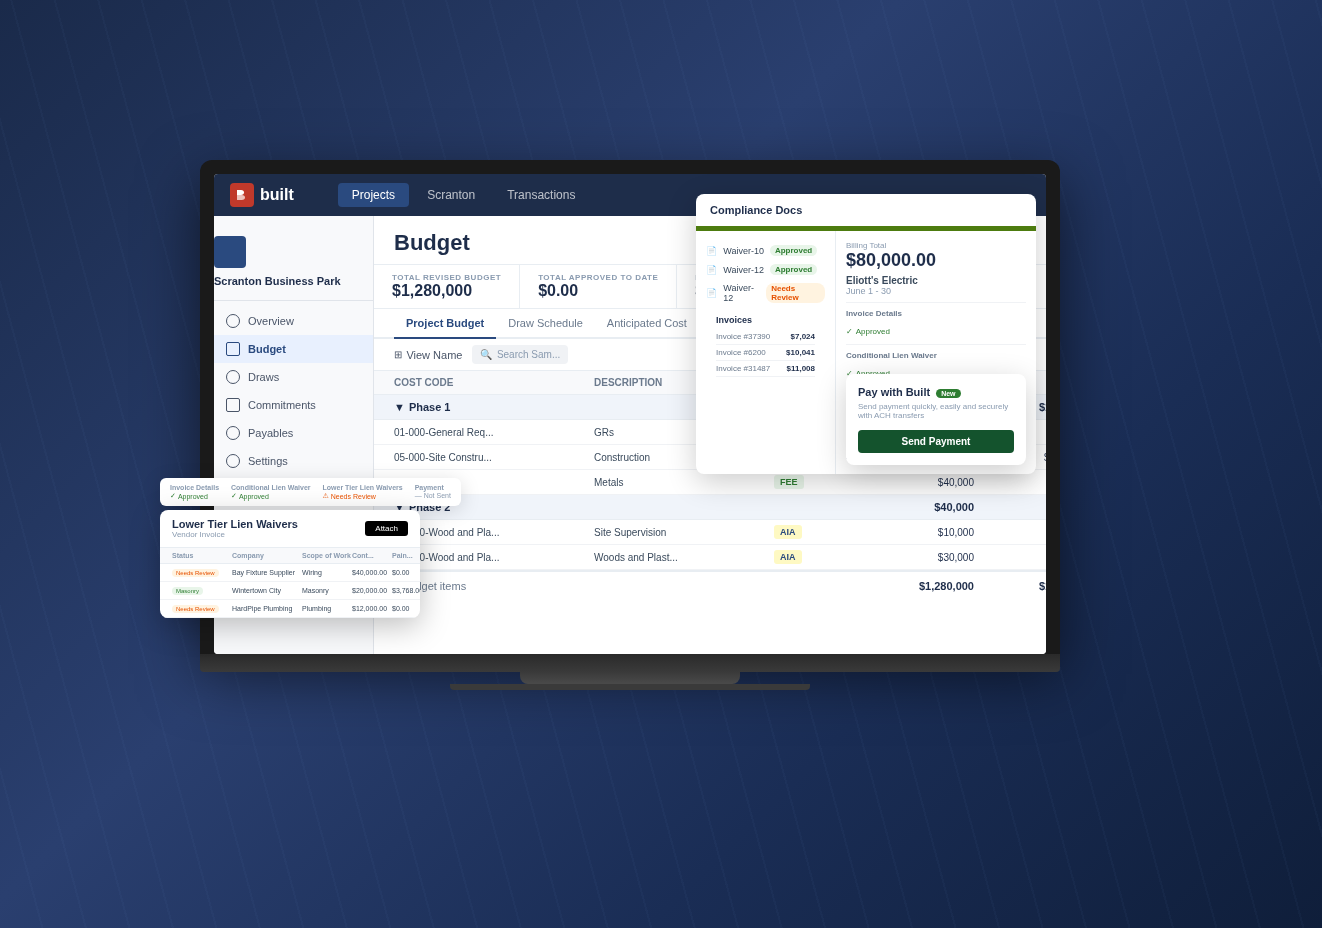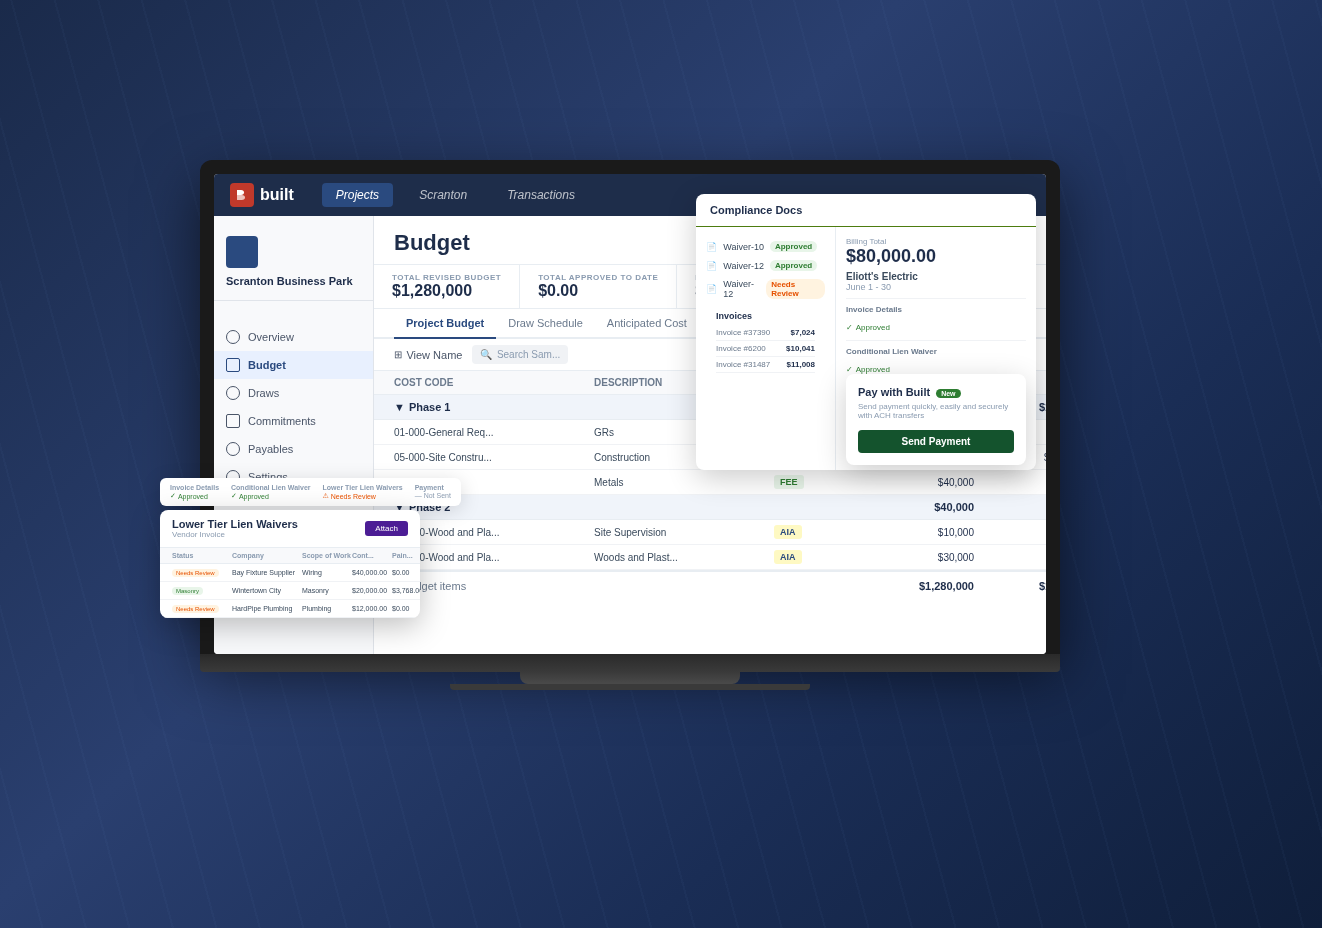--- a/index.html
+++ b/index.html
@@ -103,23 +103,22 @@
       border-radius: 4px;
       display: flex;
       align-items: center;
       justify-content: center;
       color: white;
       font-size: 12px;
       font-weight: 900;
     }
     .nav-tabs {
       display: flex;
-      gap: 12px;
-      margin-left: 8px;
-      font-style: italic;
+      gap: 4px;
+      margin-left: 24px;
     }
     .nav-tab {
       padding: 5px 14px;
       border-radius: 4px;
       font-size: 12px;
       color: rgba(255,255,255,0.7);
       cursor: pointer;
     }
     .nav-tab.active {
       background: #2a4a7f;
@@ -133,23 +132,23 @@
 
     
     .sidebar {
       width: 160px;
       background: #f8f9fb;
       border-right: 1px solid #e0e4ea;
       padding: 12px 0;
       flex-shrink: 0;
     }
     .project-card {
-      padding: 8px 12px 12px;
+      padding: 8px 0 12px;
       border-bottom: 1px solid #e0e4ea;
-      margin-bottom: 22px;
+      margin-bottom: 6px;
     }
     .project-logo {
       width: 32px;
       height: 32px;
       background: #2a4a7f;
       border-radius: 4px;
       margin-bottom: 6px;
     }
     .project-name {
       font-size: 11px;
@@ -341,21 +340,21 @@
       right: 10px;
       width: 340px;
       background: white;
       border-radius: 8px;
       box-shadow: 0 8px 30px rgba(0,0,0,0.2);
       z-index: 50;
       overflow: hidden;
     }
     .popup-header {
       padding: 10px 14px;
-      border-bottom: 1px solid #4d7c0f;
+      border-bottom: 5px solid #4d7c0f;
       font-size: 11px;
       font-weight: 700;
       color: #1e2d4a;
     }
     .popup-body {
       display: flex;
     }
     .popup-left {
       width: 140px;
       padding: 10px;
@@ -699,21 +698,21 @@
       <div style="color:#8a9bb0;display:flex;align-items:center;gap:2px">— <span>Not Sent</span></div>
     </div>
   </div>
 
   <div style="background:white;border-radius:8px;box-shadow:0 8px 30px rgba(0,0,0,0.25);width:260px;overflow:hidden">
     <div style="padding:8px 12px;border-bottom:1px solid #e8edf2;display:flex;align-items:center;justify-content:space-between">
       <div style="display:flex;flex-direction:column">
         <div style="font-size:11px;font-weight:700;color:#1e2d4a">Lower Tier Lien Waivers</div>
         <div style="font-size:8px;color:#8a9bb0">Vendor Invoice</div>
       </div>
-      <button style="background:#4c1d95;color:white;border:none;border-radius:3px;padding:3px 10px;font-size:8px;cursor:pointer">Attach</button>
+      <button style="background:#000000;color:white;border:none;border-radius:3px;padding:3px 10px;font-size:8px;cursor:pointer">Attach</button>
     </div>
     <div style="display:grid;grid-template-columns:60px 70px 50px 40px 30px 30px;padding:4px 12px;background:#f8f9fb;border-bottom:1px solid #e8edf2">
       <div style="font-size:7px;color:#8a9bb0;font-weight:600">Status</div>
       <div style="font-size:7px;color:#8a9bb0;font-weight:600">Company</div>
       <div style="font-size:7px;color:#8a9bb0;font-weight:600">Scope of Work</div>
       <div style="font-size:7px;color:#8a9bb0;font-weight:600">Cont...</div>
       <div style="font-size:7px;color:#8a9bb0;font-weight:600">Pain...</div>
 
     </div>
     <div style="display:grid;grid-template-columns:60px 70px 50px 40px 30px 30px;padding:5px 12px;border-bottom:1px solid #f0f2f5;align-items:center">

